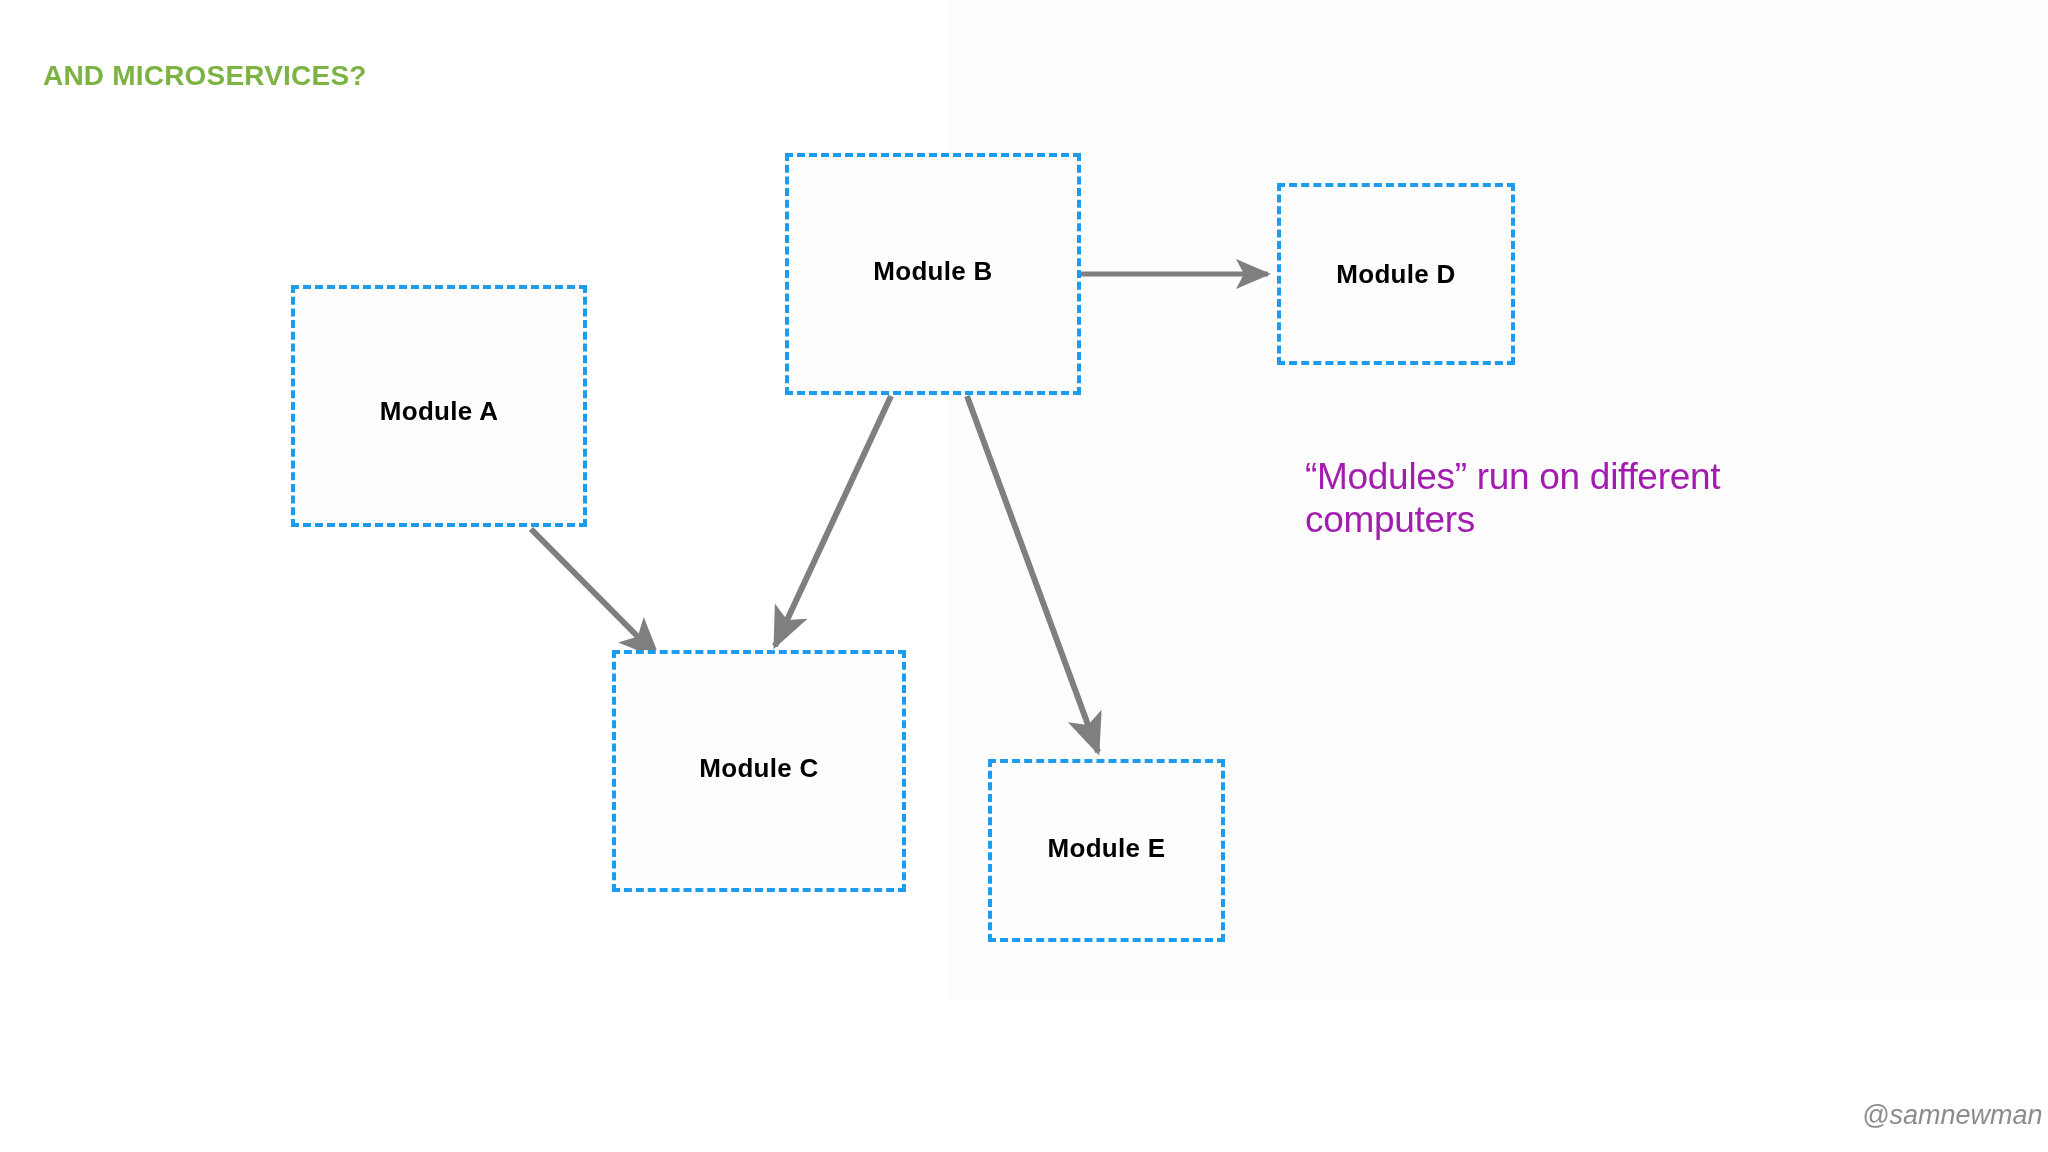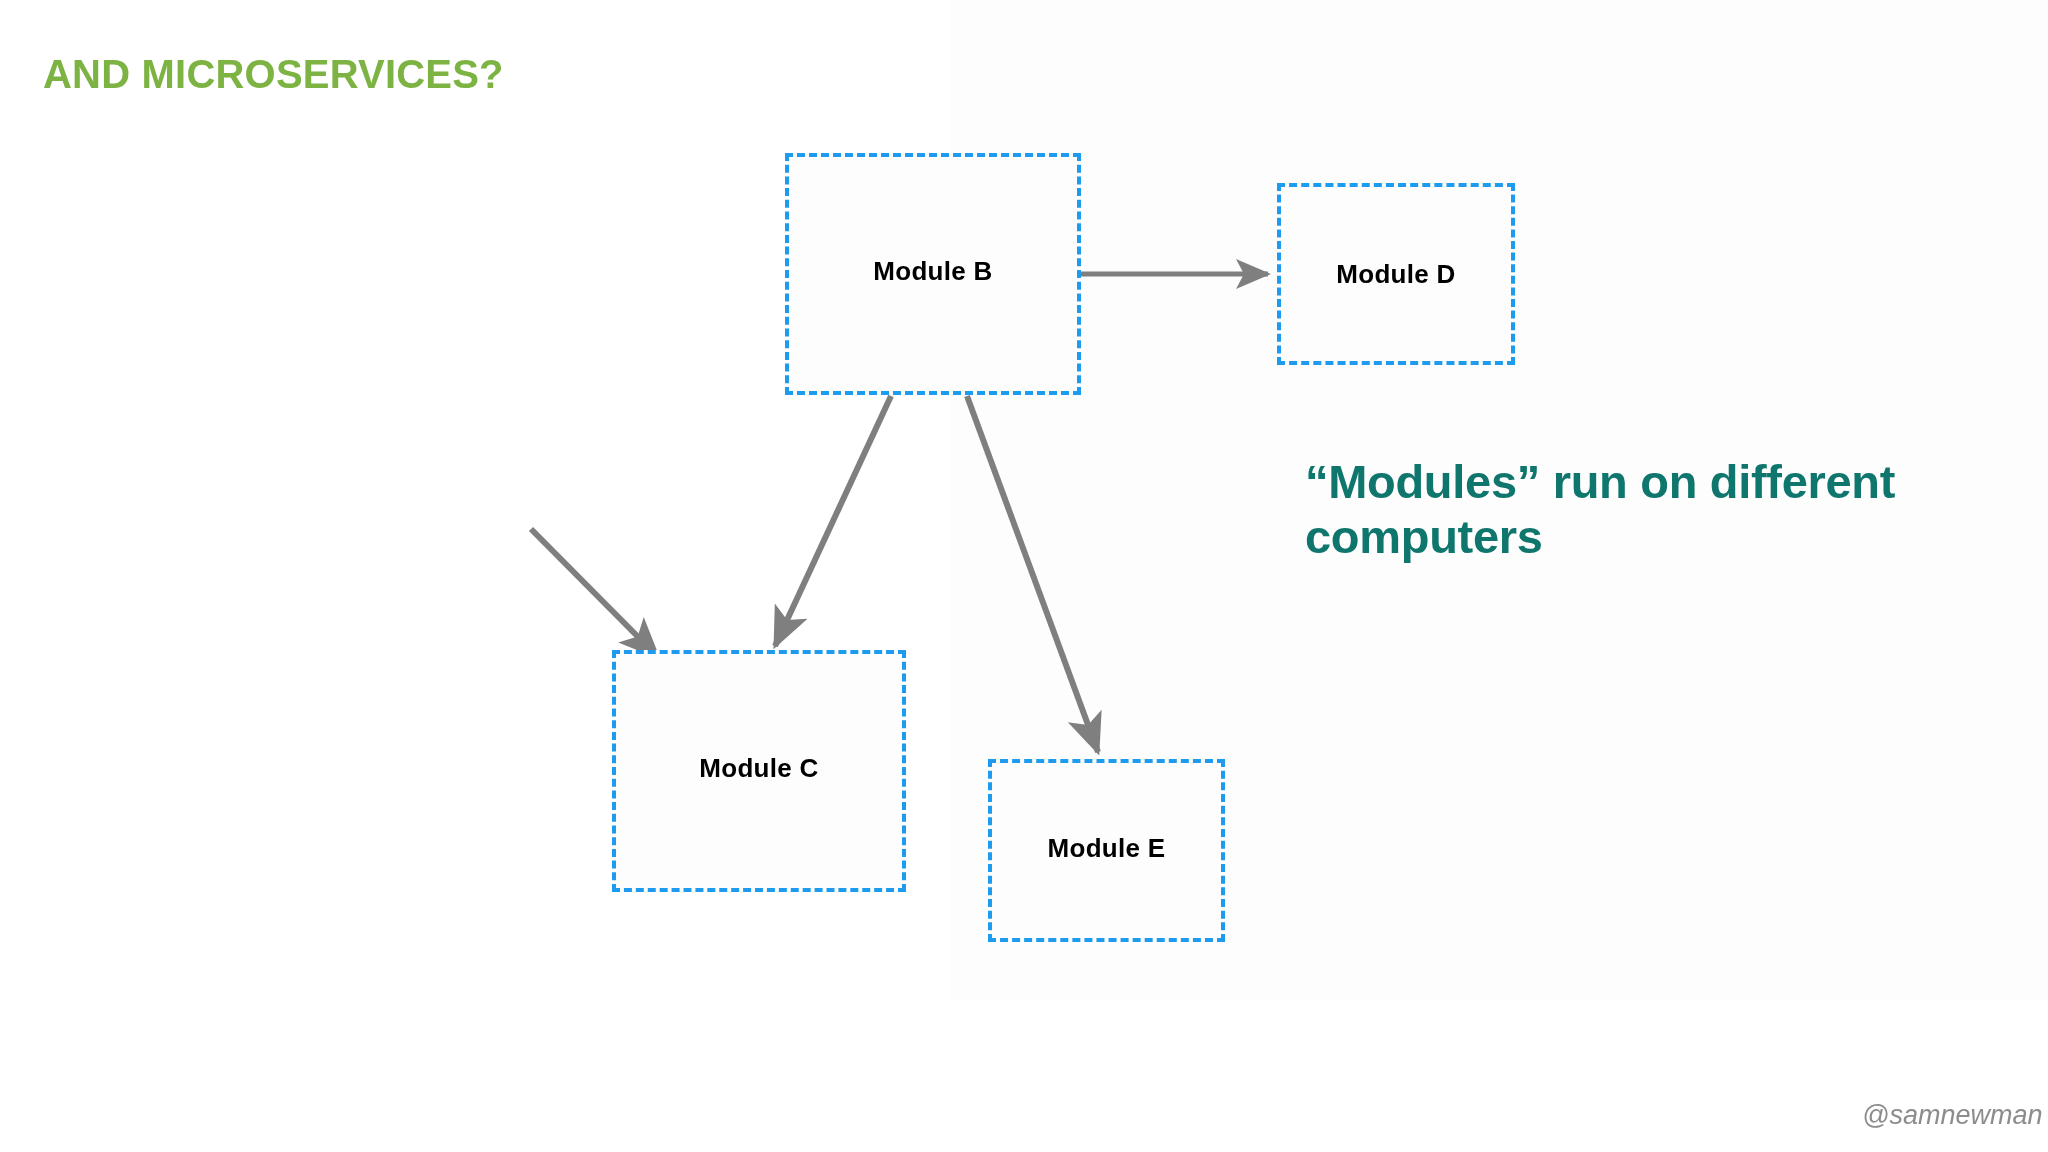--- a/index.html
+++ b/index.html
@@ -23,22 +23,22 @@
     position: absolute;
     left: 950px;
     top: 0px;
     width: 1098px;
     height: 1000px;
     background: #fdfdfd;
   }
   .slide-title {
     position: absolute;
     left: 43px;
-    top: 52px;
-    font-size: 40px;
+    top: 60px;
+    font-size: 28px;
     font-weight: bold;
     letter-spacing: 0.2px;
     color: #7CB342;
     white-space: nowrap;
   }
   .module-box {
     position: absolute;
     box-sizing: border-box;
     border: 4px dashed #1C9BEF;
     background: #fdfdfd;
@@ -69,24 +69,24 @@
     left: 0; top: 0;
     width: 2048px;
     height: 1152px;
     pointer-events: none;
   }
   .callout {
     position: absolute;
     left: 1305px;
     top: 455px;
     width: 690px;
-    font-size: 47px;
-    font-weight: bold;
+    font-size: 37px;
+    font-weight: normal;
     line-height: 1.17;
-    color: #0f766e;
+    color: #a21caf;
     letter-spacing: -0.3px;
   }
   .watermark {
     position: absolute;
     left: 1862px;
     top: 1100px;
     font-size: 27px;
     color: #8c8c8c;
     white-space: nowrap;
     font-style: italic;
@@ -110,20 +110,23 @@
 
     <line x1="1081" y1="274" x2="1268" y2="274" stroke="#7F7F7F" stroke-width="5" marker-end="url(#arrowhead)"></line>
 
     <line x1="531" y1="529" x2="658" y2="657" stroke="#7F7F7F" stroke-width="6" marker-end="url(#arrowhead)"></line>
 
     <line x1="891" y1="396" x2="775" y2="646" stroke="#7F7F7F" stroke-width="6" marker-end="url(#arrowhead)"></line>
 
     <line x1="967" y1="396" x2="1098" y2="752" stroke="#7F7F7F" stroke-width="6" marker-end="url(#arrowhead)"></line>
   </svg>
 
+  <div class="module-box" id="module-a">
+    <span class="module-label">Module A</span>
+  </div>
 
   <div class="module-box" id="module-b">
     <span class="module-label">Module B</span>
   </div>
 
   <div class="module-box" id="module-d">
     <span class="module-label">Module D</span>
   </div>
 
   <div class="module-box" id="module-c">

